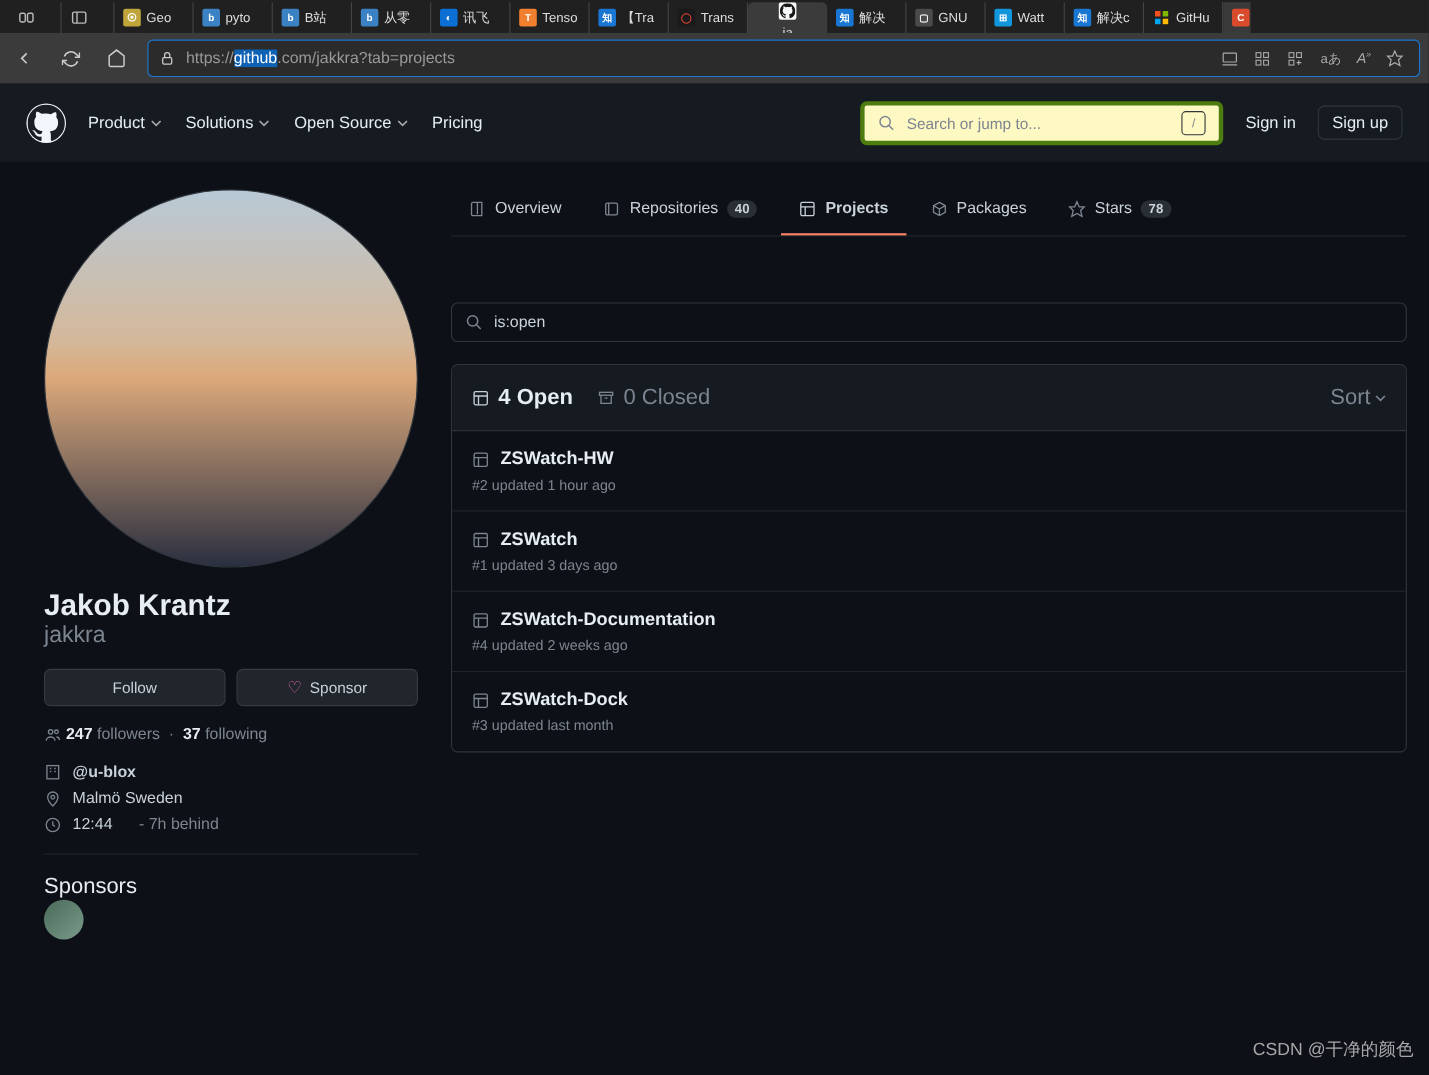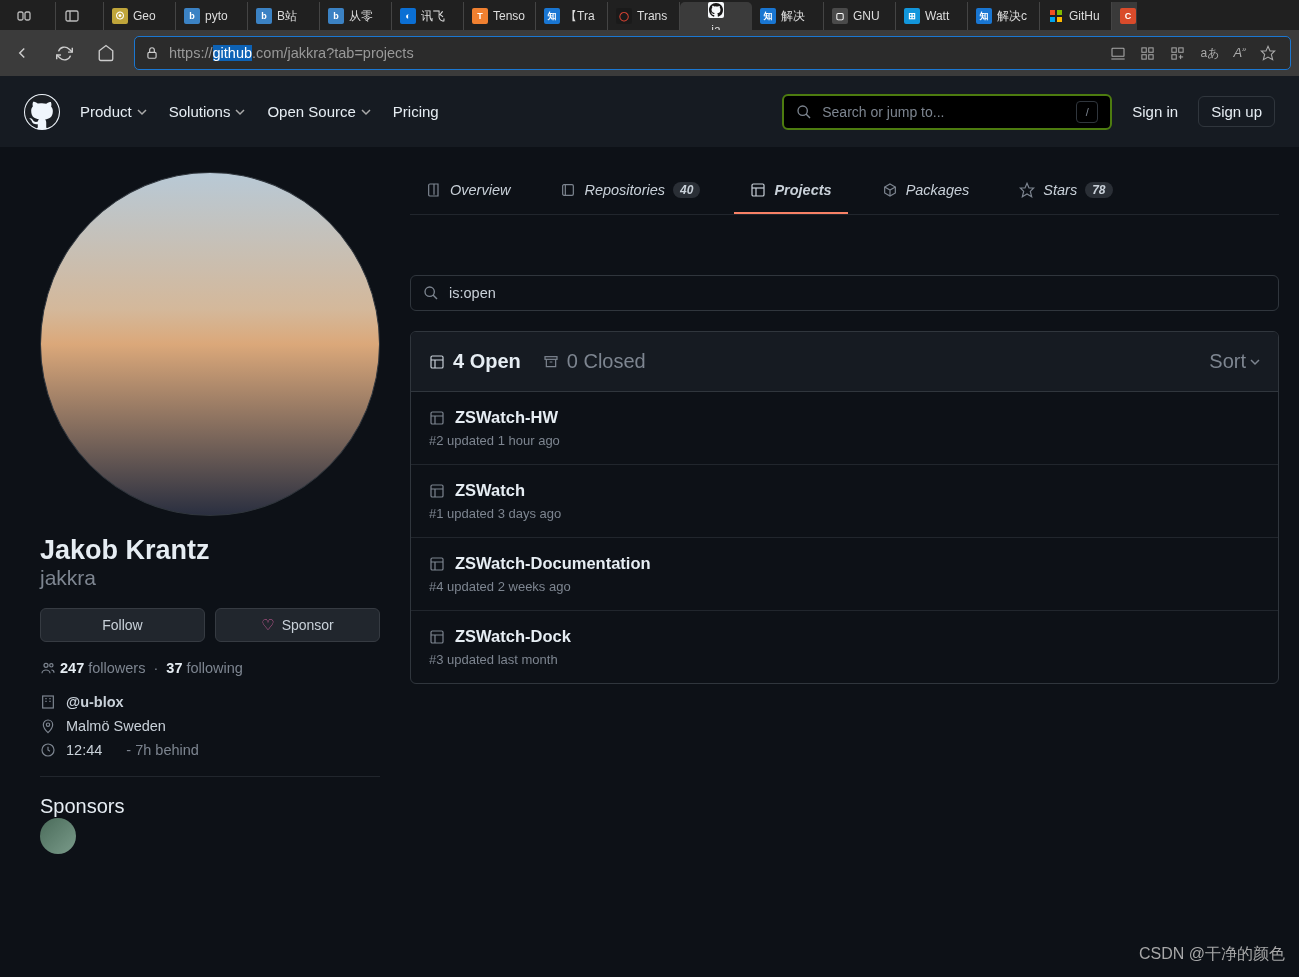--- a/index.html
+++ b/index.html
@@ -23,21 +23,21 @@
 .addr-box .url .sel { background:#0d62b5; color:#fff; }
 .addr-box .url .dim { color:#999; }
 .addr-box .endicon { color:#aaa; width:20px; text-align:center; }
 
 
 .gh-header { display:flex; align-items:center; height:72px; padding:0 24px; gap:20px; background:#161b22; border-bottom:1px solid #0d1117; }
 .gh-logo { width:36px; height:36px; background:#f0f6fc; border-radius:50%; display:flex; align-items:center; justify-content:center; }
 .gh-nav { display:flex; gap:22px; align-items:center; }
 .gh-nav-item { color:#e6edf3; font-size:15px; cursor:pointer; display:flex; align-items:center; gap:5px; }
 .gh-header .spacer { flex:1; }
-.gh-search { width:330px; height:35px; background:#000000; border:2px solid #4d7c0f; border-radius:6px; display:flex; align-items:center; padding:16px 12px; gap:10px; color:#7d8590; font-size:14px; }
+.gh-search { width:330px; height:35px; background:#fef9c3; border:4px solid #4d7c0f; border-radius:6px; display:flex; align-items:center; padding:16px 12px; gap:10px; color:#7d8590; font-size:14px; }
 .gh-search .slash { width:22px; height:22px; border:1px solid #30363d; border-radius:4px; display:flex; align-items:center; justify-content:center; font-size:11px; margin-left:auto; }
 .gh-signin { font-size:15px; color:#e6edf3; cursor:pointer; }
 .gh-signup { font-size:15px; color:#e6edf3; border:1px solid #30363d; border-radius:6px; padding:6px 12px; cursor:pointer; }
 
 
 .gh-main { display:flex; padding:24px 20px 0 40px; }
 .gh-left { width:340px; flex-shrink:0; position:relative; }
 .avatar { width:340px; height:344px; border-radius:50%; border:1px solid #30363d; background:linear-gradient(180deg,#b8c9d6 0%,#d4b89a 40%,#dba87a 50%,#2a2f40 100%); margin-bottom:18px; }
 .pname { font-size:27px; font-weight:600; color:#e6edf3; line-height:1.2; }
 .uname { font-size:21px; color:#7d8590; margin-bottom:18px; }
@@ -47,21 +47,21 @@
 .social { display:flex; align-items:center; gap:4px; font-size:14.5px; color:#7d8590; margin-bottom:18px; }
 .social b { color:#e6edf3; }
 .detail-row { display:flex; align-items:center; gap:10px; font-size:14.5px; color:#c9d1d9; margin-bottom:8px; }
 .detail-row .ic { width:16px; color:#7d8590; }
 .detail-row .dim { color:#7d8590; }
 .section-hr { border:none; border-top:1px solid #21262d; margin:18px 0; }
 .section-h { font-size:20px; font-weight:400; margin-bottom:0; }
 .spon-av { width:36px; height:36px; border-radius:50%; background:linear-gradient(135deg,#4a6b5a,#7a9b8a); }
 
 .gh-right { flex:1; padding-left:30px; min-width:0; }
-.prof-tabs { display:flex; gap:18px; border-bottom:1px solid #21262d; padding-left:0;font-style:italic; }
+.prof-tabs { display:flex; gap:6px; border-bottom:1px solid #21262d; padding-left:0; }
 .prof-tab { display:flex; align-items:center; gap:8px; padding:10px 16px 14px; font-size:14.5px; color:#c9d1d9; cursor:pointer; border-bottom:2px solid transparent; }
 .prof-tab.active { border-bottom-color:#f78166; font-weight:600; }
 .prof-tab .ic { color:#7d8590; }
 .prof-tab .count { background:#2a2f36; color:#c9d1d9; font-size:12px; padding:1px 7px; border-radius:20px; font-weight:600; }
 
 .filter-bar { margin-top:60px; display:flex; align-items:center; height:36px; background:#0d1117; border:1px solid #30363d; border-radius:6px; padding:0 12px; gap:10px; }
 .filter-bar input { background:transparent; border:none; color:#c9d1d9; font-size:14.5px; outline:none; flex:1; }
 
 .proj-box { margin-top:20px; border:1px solid #30363d; border-radius:6px; overflow:hidden; }
 .proj-header { display:flex; align-items:center; padding:18px 18px; background:#161b22; border-bottom:1px solid #30363d; gap:22px; }

